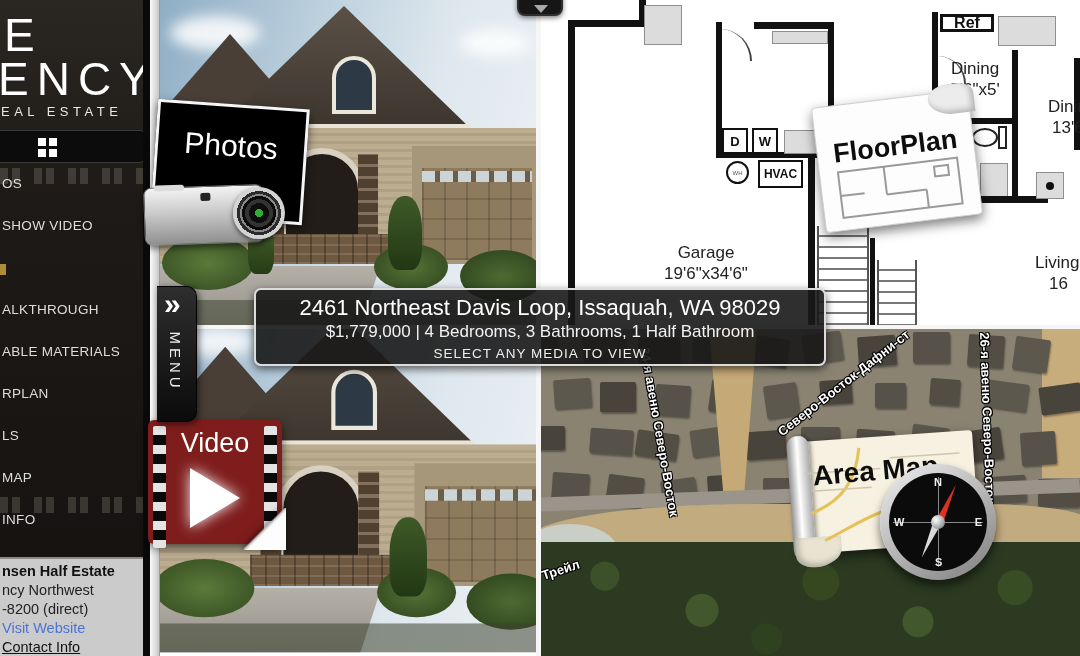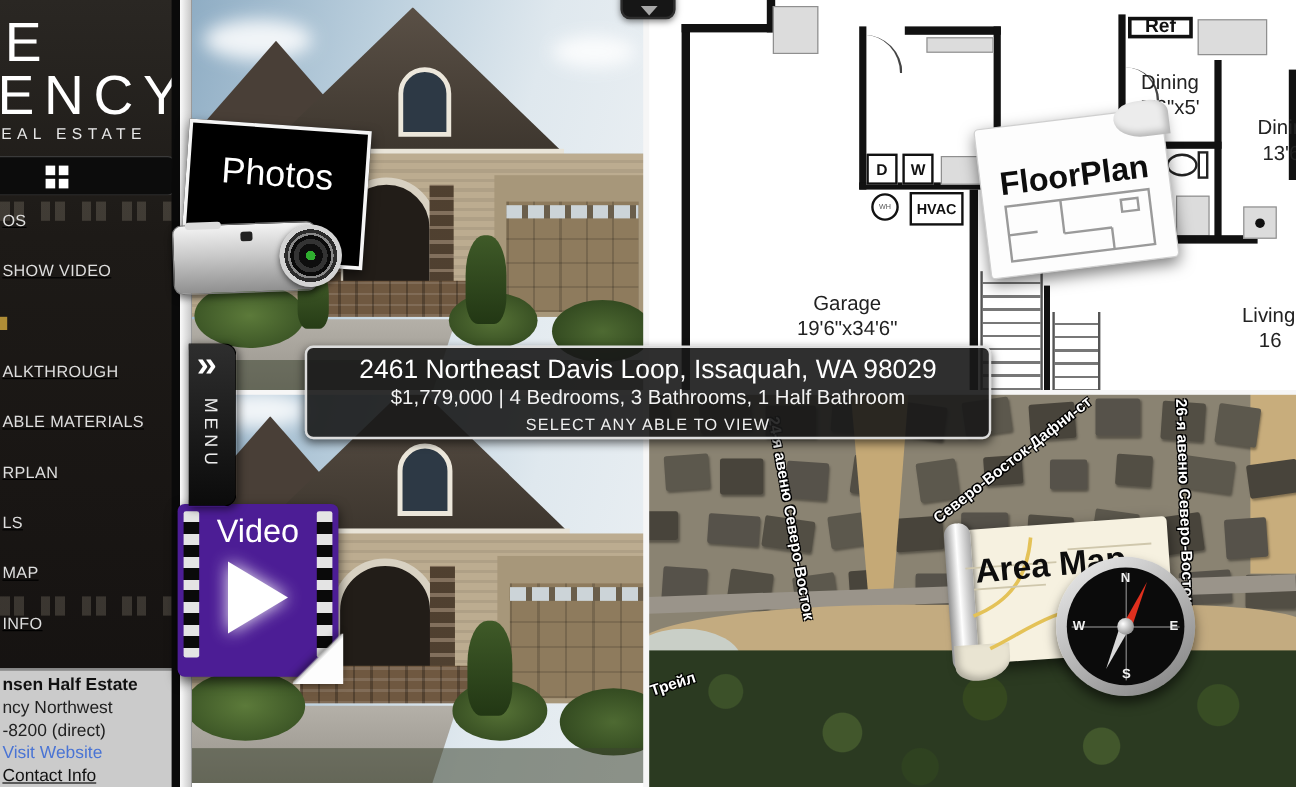--- a/index.html
+++ b/index.html
@@ -88,21 +88,21 @@
      background:repeating-linear-gradient(90deg,rgba(185,175,155,.22) 0 8px,transparent 8px 12px,
        rgba(185,175,155,.22) 12px 20px,transparent 20px 34px);}
   #logo{position:absolute;left:0;top:0;width:143px;height:126px;color:#fff;}
   #logo .l1{position:absolute;left:4px;top:8px;font-size:46px;letter-spacing:8px;}
   #logo .l2{position:absolute;left:-2px;top:52px;font-size:46px;letter-spacing:8px;}
   #logo .l3{position:absolute;left:1px;top:104px;font-size:13px;letter-spacing:4.5px;color:#e8e8e8;}
   #grid-button{position:absolute;left:0;top:130px;width:146px;height:33px;background:#0c0c0c;
      border:1px solid #3a3a3a;border-left:none;border-radius:0 6px 6px 0;cursor:pointer;}
   #grid-button .gsq{position:absolute;left:38px;top:7px;width:8px;height:8px;background:#fff;
      box-shadow:11px 0 0 #fff,0 11px 0 #fff,11px 11px 0 #fff;}
-  #menu-list{position:absolute;left:0;top:176px;width:143px;text-decoration:underline;}
+  #menu-list{position:absolute;left:0;top:176px;width:143px;}
   .menu-item{height:20px;margin-bottom:22px;color:#dedede;font-size:13.5px;letter-spacing:.3px;
      padding-left:2px;white-space:nowrap;overflow:hidden;cursor:pointer;}
   .menu-spacer{height:20px;margin-bottom:22px;position:relative;}
   .menu-spacer .sliver{position:absolute;left:0;top:4px;width:6px;height:11px;background:#c9a23c;opacity:.85;}
   #contact-box{position:absolute;left:0;top:557px;width:148px;height:99px;background:#cbcbcb;
      border-top:2px solid #8a8a8a;z-index:11;padding:3px 0 0 2px;font-size:14.5px;line-height:19px;color:#222;}
   #contact-box .c1{font-weight:bold;color:#111;white-space:nowrap;}
   #contact-box .c2,#contact-box .c3{white-space:nowrap;}
   #contact-box a{text-decoration:none;}
   #contact-box .web{color:#4a74d4;cursor:pointer;}
@@ -142,21 +142,21 @@
      background:linear-gradient(#f4f4f4,#c9c9c9 45%,#8f8f8f);box-shadow:0 3px 6px rgba(0,0,0,.5);
      transform:rotate(-2deg);border:1px solid #777;}
   .camera .lens{position:absolute;right:-22px;top:2px;width:52px;height:52px;border-radius:50%;
      background:radial-gradient(circle,#2fae2f 0 4px,#0e0e0e 4px 10px,#333 10px 14px,#0a0a0a 14px 17px,
        #888 17px 19px,#2a2a2a 19px 22px,#d3d3d3 22px 26px);box-shadow:0 2px 5px rgba(0,0,0,.6);}
   .camera .shutter{position:absolute;left:10px;top:-3px;width:30px;height:6px;border-radius:3px;background:#dcdcdc;}
   .camera .vf{position:absolute;left:56px;top:6px;width:10px;height:8px;background:#222;border-radius:2px;}
 
   
   #video-icon{position:absolute;left:146px;top:418px;width:142px;height:148px;z-index:30;cursor:pointer;}
-  .film{position:absolute;left:2px;top:2px;width:134px;height:144px;background:#4c1d95;border-radius:6px;
+  .film{position:absolute;left:2px;top:2px;width:134px;height:124px;background:#7f1d1d;border-radius:6px;
      box-shadow:0 4px 10px rgba(0,0,0,.6);}
   .film .holes{position:absolute;top:6px;width:13px;height:122px;
      background:repeating-linear-gradient(to bottom,#e4e4e4 0 9px,#0a0a0a 9px 19px);border-radius:2px;}
   .film .hl{left:5px;} .film .hr{right:5px;}
   .film .vw{position:absolute;left:0;top:8px;width:100%;text-align:center;color:#fff;font-size:27px;}
   .film .play{position:absolute;left:42px;top:48px;width:0;height:0;
      border-top:30px solid transparent;border-bottom:30px solid transparent;border-left:50px solid #fff;
      filter:drop-shadow(0 0 7px rgba(255,255,255,.95));}
   .film .curl{position:absolute;right:-4px;bottom:-6px;width:42px;height:42px;
      background:linear-gradient(315deg,#fdfdfd 0 46%,#c9c9c9 50%,transparent 53%);
@@ -490,16 +490,16 @@
         <div class="needle-r"></div>
         <div class="needle-w"></div>
         <div class="hub"></div>
       </div>
     </div>
   </div>
 
   <div id="banner">
     <div class="b1">2461 Northeast Davis Loop, Issaquah, WA 98029</div>
     <div class="b2">$1,779,000 | 4 Bedrooms, 3 Bathrooms, 1 Half Bathroom</div>
-    <div class="b3">SELECT ANY ABLE TO VIEW</div>
+    <div class="b3">SELECT ANY MEDIA TO VIEW</div>
   </div>
 
 </div>
 
 </body></html>

